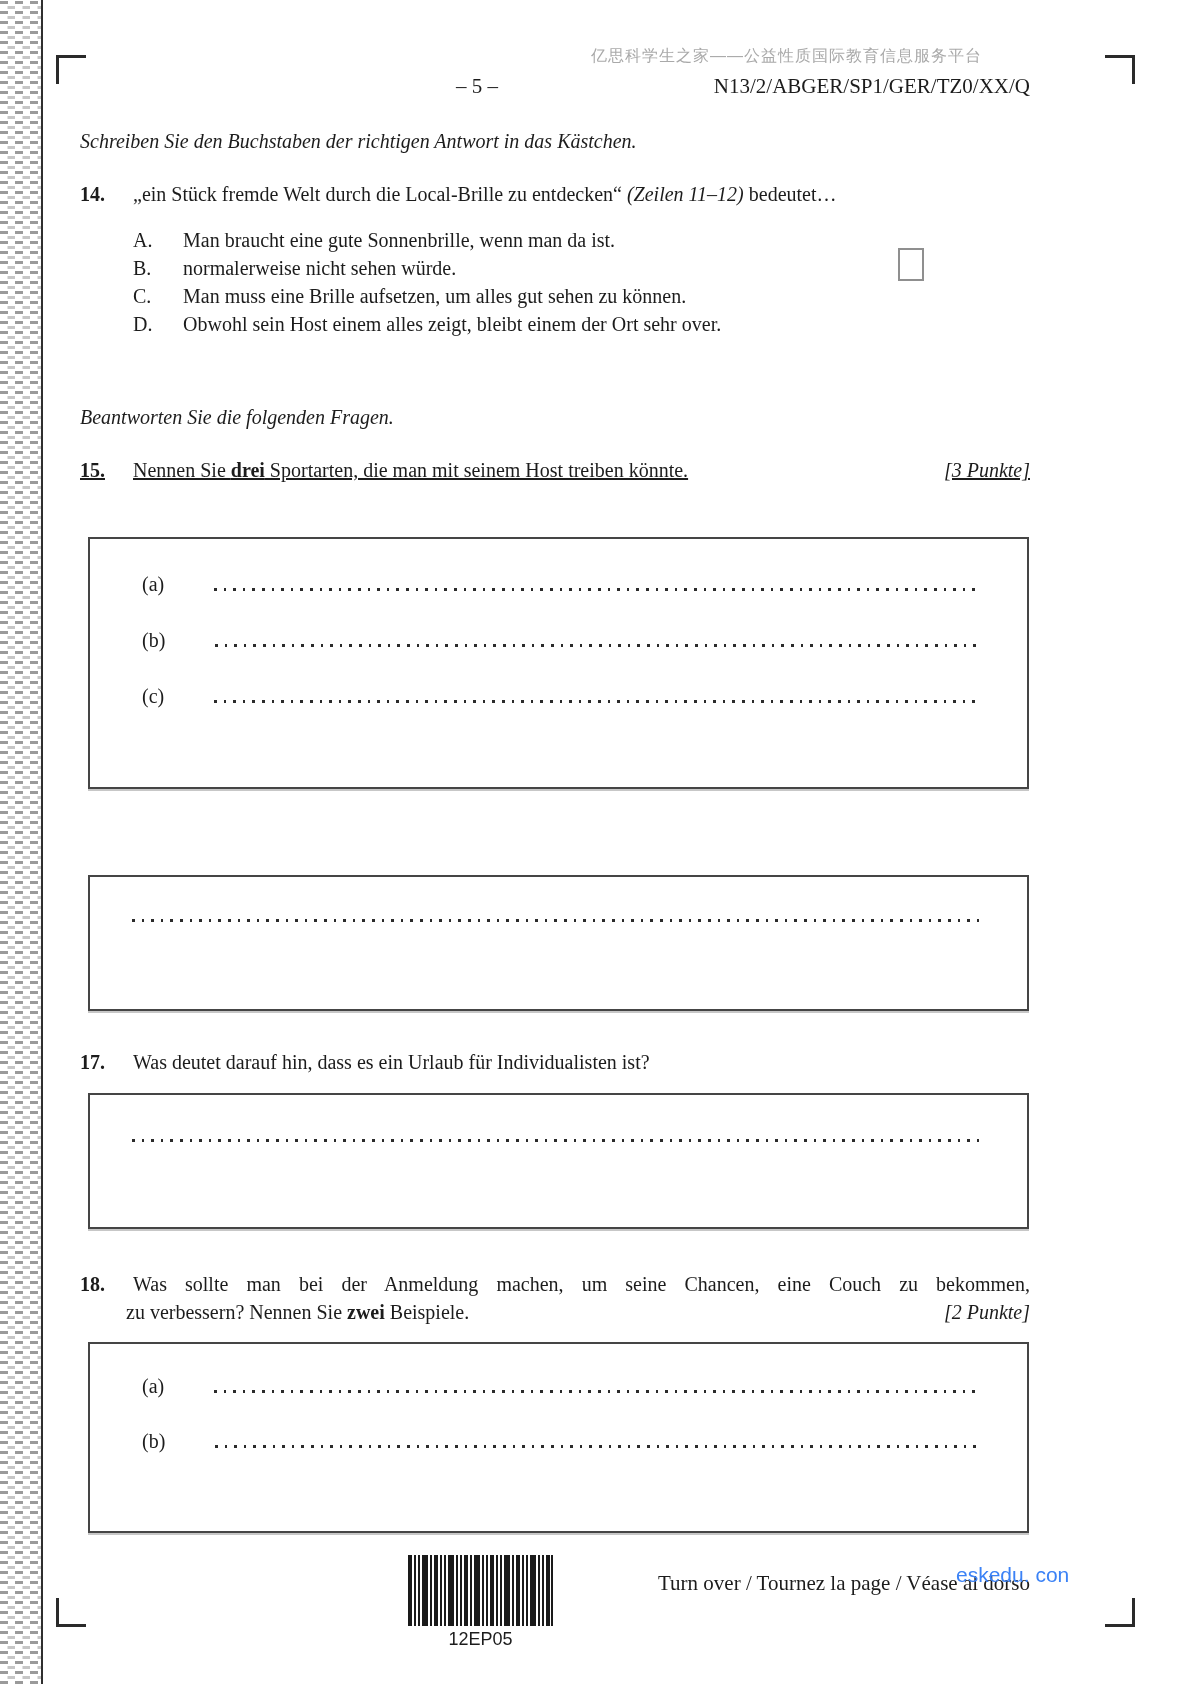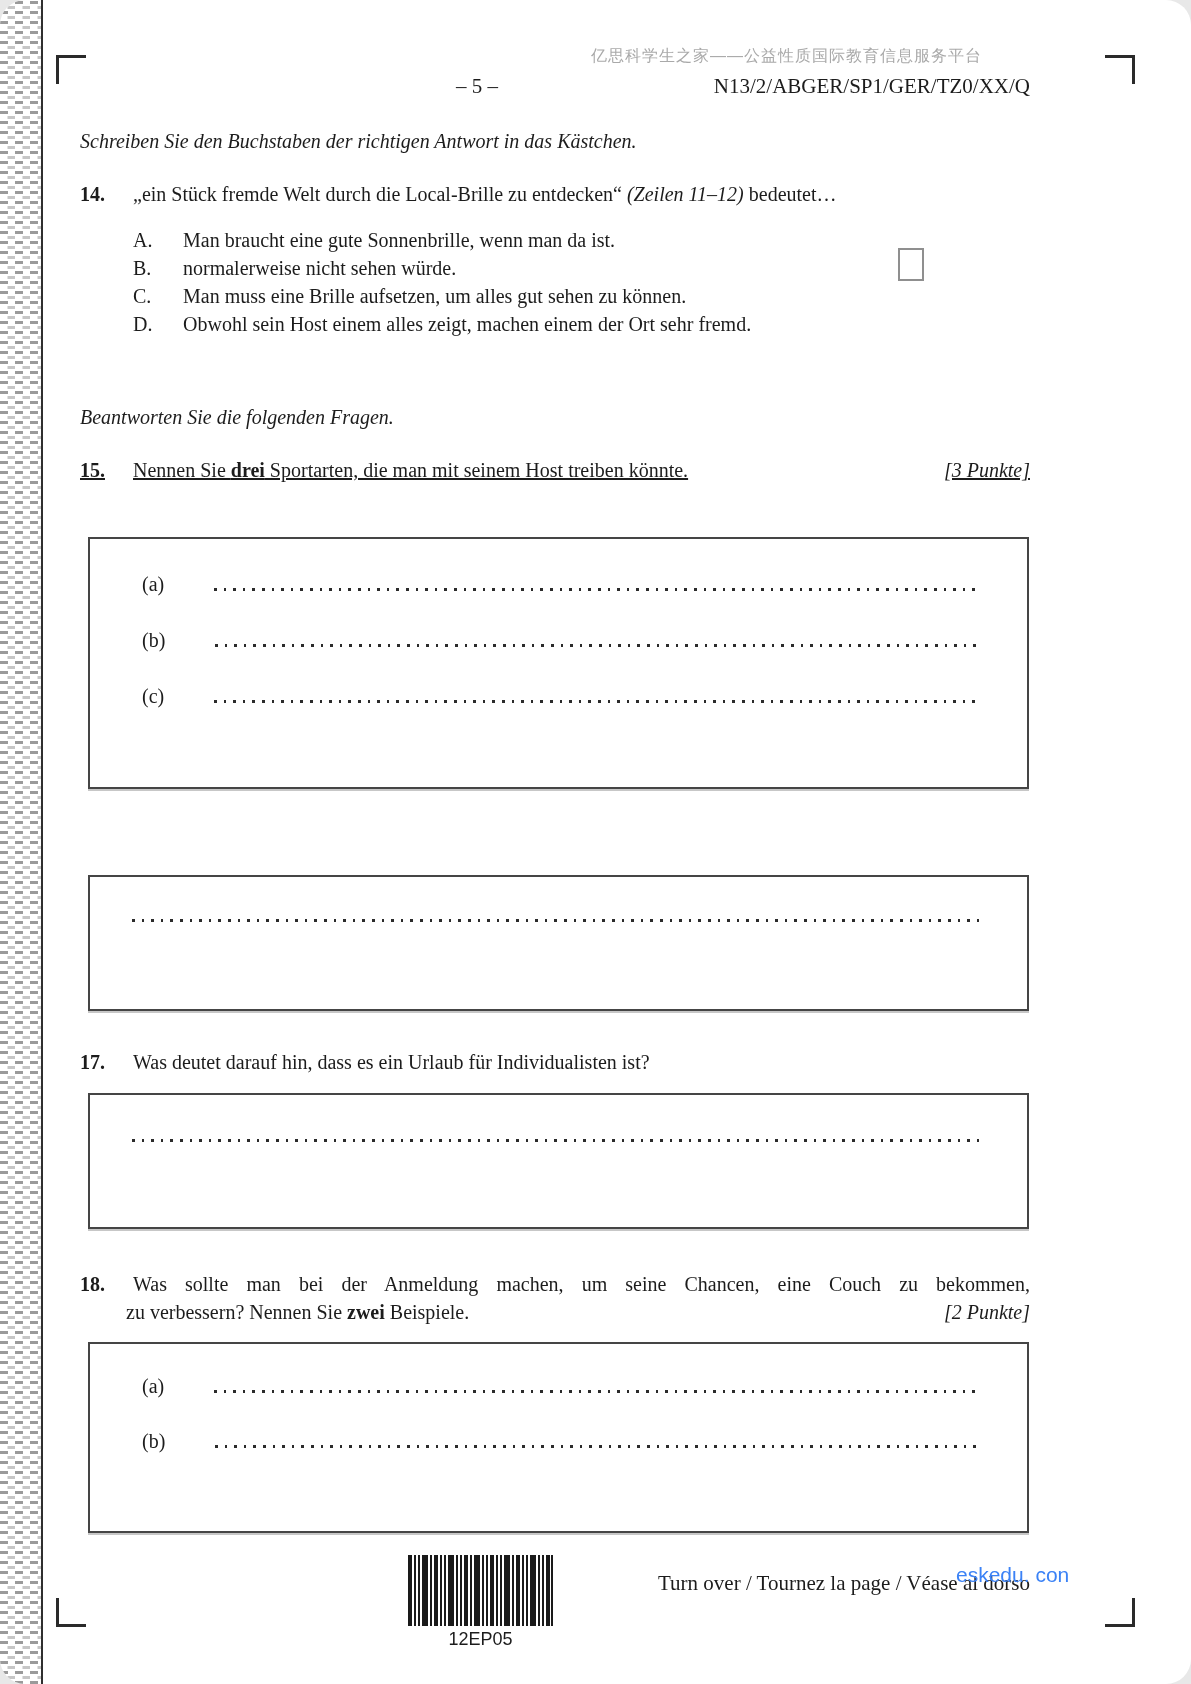--- a/index.html
+++ b/index.html
@@ -5,21 +5,20 @@
   * { box-sizing: border-box; }
   html,body { margin:0; padding:0; background:#e8e8e8; }
   .page {
     position: relative;
     width: 1191px; height: 1684px;
     margin: 0 auto;
     background: #ffffff;
     font-family: "Liberation Serif", "DejaVu Serif", serif;
     color: #1c1c1c;
     overflow: hidden;
-    border-radius: 25px;
   }
   
   .edge-strip {
     position: absolute; left: 0; top: 0; width: 43px; height: 1684px;
     border-right: 2px solid #2f2f2f;
   }
   .edge-strip svg { display:block; width: 41px; height: 1684px; }
   
   .crop { position: absolute; width: 30px; height: 29px; }
   .crop.tl { left: 56px; top: 55px;  border-top: 3px solid #2a2a2a; border-left: 3px solid #2a2a2a; }
@@ -155,21 +154,21 @@
       </div>
       <div class="opt">
         <span class="opt-letter">C.</span>
         <span class="opt-body">
           <span>Man muss eine Brille aufsetzen, um alles gut sehen zu können.</span>
         </span>
       </div>
       <div class="opt">
         <span class="opt-letter">D.</span>
         <span class="opt-body">
-          <span>Obwohl sein Host einem alles zeigt, machen einem der Ort sehr fremd.</span>
+          <span>Obwohl sein Host einem alles zeigt, bleibt einem der Ort sehr over.</span>
         </span>
       </div>
     </div>
     <div class="answer-box-q14"></div>
   </div>
 
   <div class="abs instr instr2">Beantworten Sie die folgenden Fragen.</div>
 
   <div class="abs q15 qhead qrow" style="position:absolute;text-decoration:underline;">
     <span class="qnum">15.</span>

